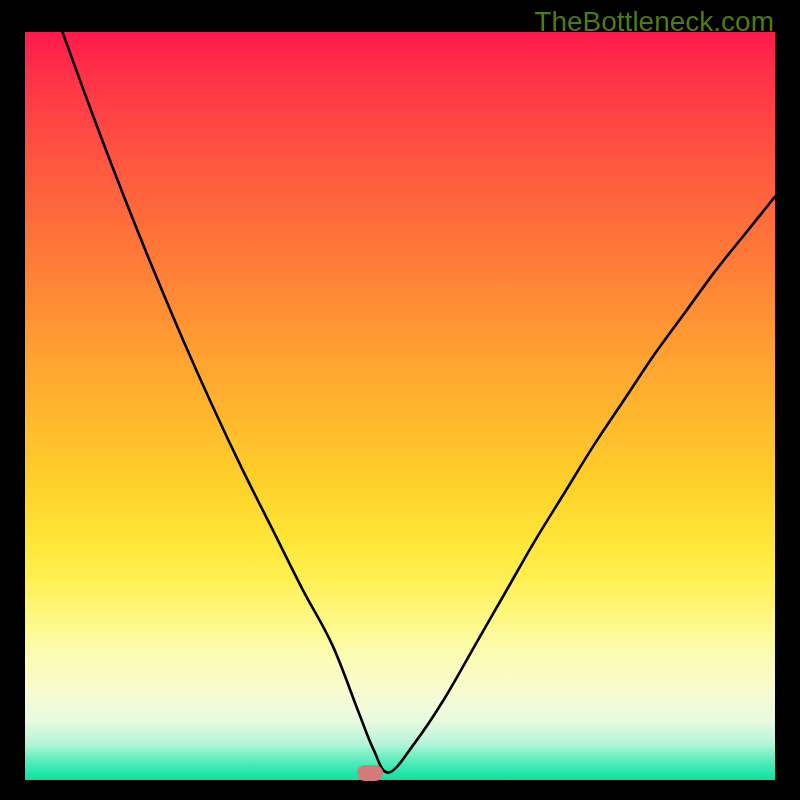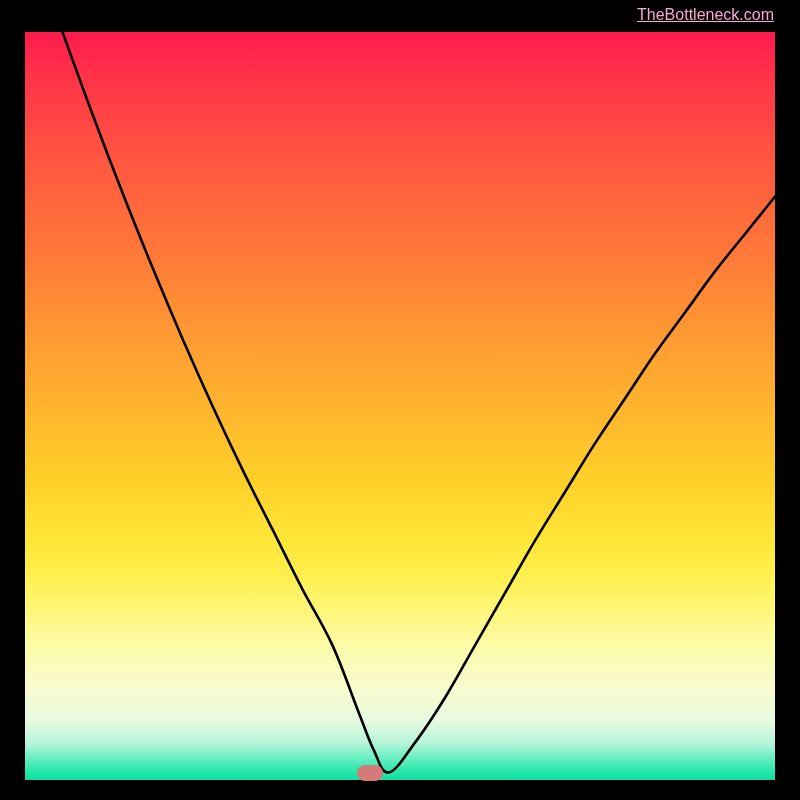--- a/index.html
+++ b/index.html
@@ -43,26 +43,25 @@
       #b8f5db 95%,
       #6aeec2 97%,
       #23e6ab 99%,
       #10dfa0 100%
     );
   }
   .watermark {
     position: absolute;
     top: 6px;
     right: 26px;
-    color: #f9a8d4;
-    font-size: 16px;
+    color: #4d7c0f;
+    font-size: 28px;
     font-weight: 500;
     letter-spacing: 0;
     user-select: none;
-    text-decoration: underline;
   }
   svg.curve {
     position: absolute;
     top: 0;
     left: 0;
     width: 750px;
     height: 748px;
   }
   .marker {
     position: absolute;

